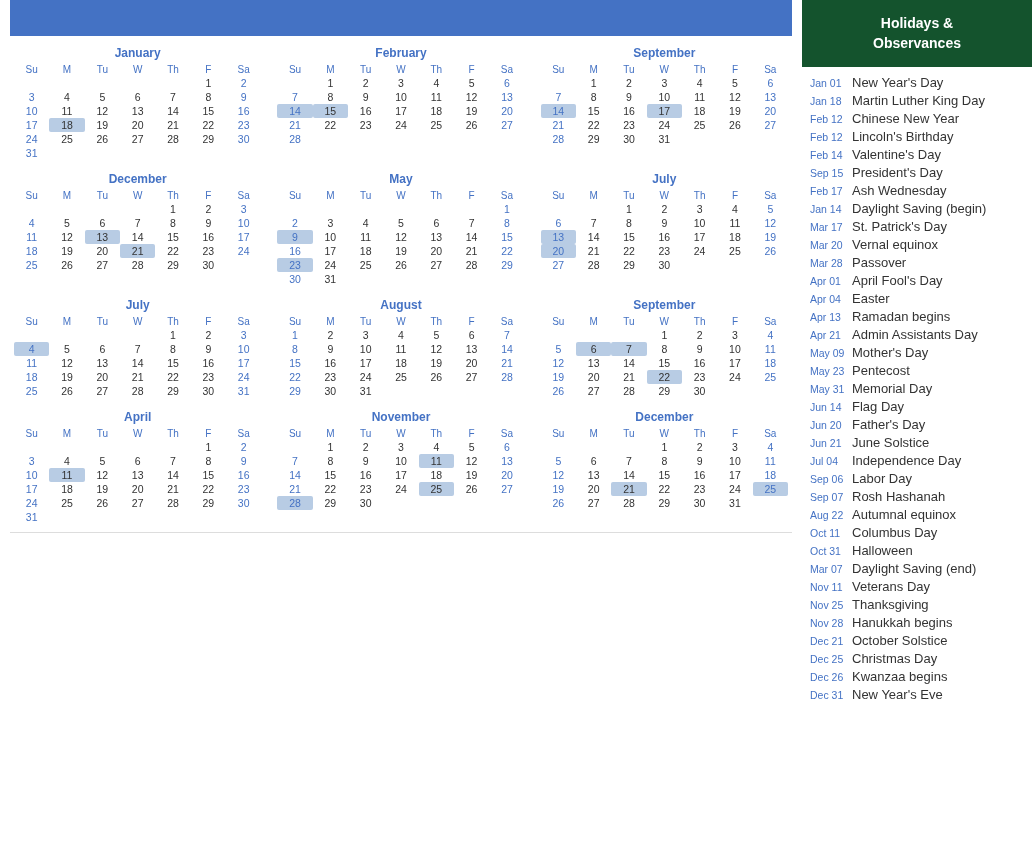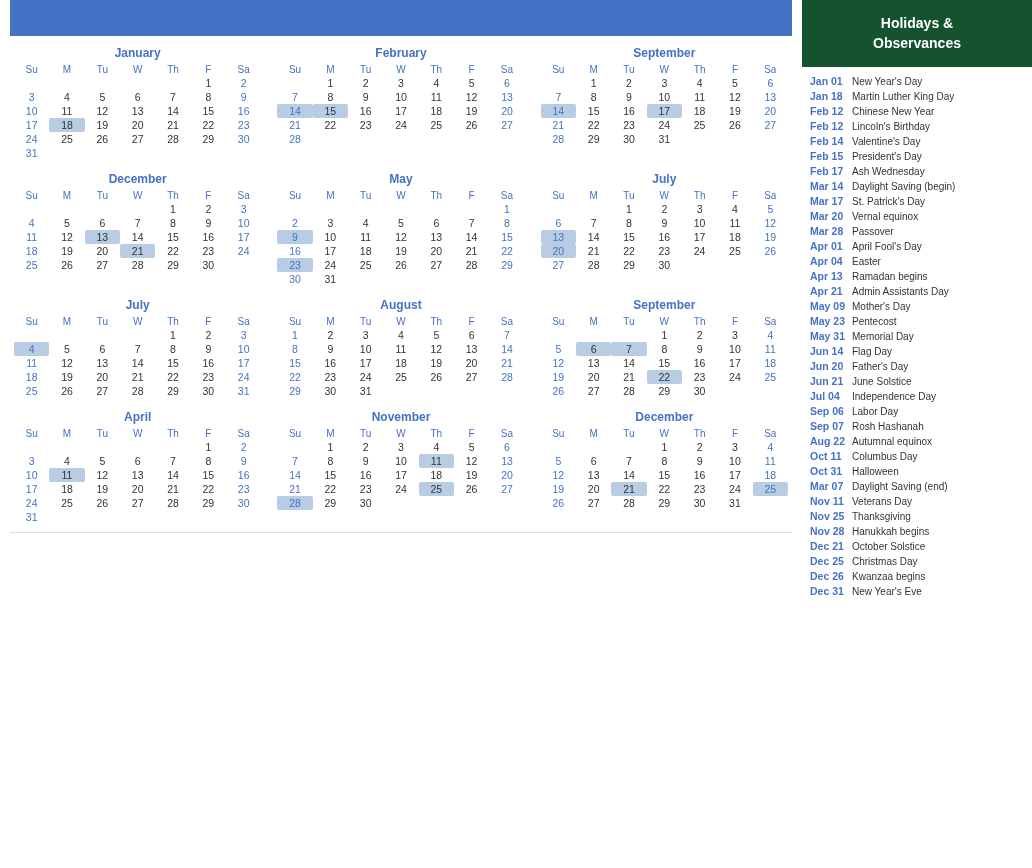--- a/index.html
+++ b/index.html
@@ -93,28 +93,28 @@
       padding: 6px 8px;
     }
     .holiday-item {
       display: flex;
       align-items: baseline;
       padding: 1.5px 0;
       font-size: 10.5px;
     }
     .holiday-date {
       color: #4472c4;
-      font-weight: bold;
+      font-weight: normal;
       min-width: 42px;
       flex-shrink: 0;
       font-size: 10.5px;
     }
     .holiday-name {
       color: #333;
-      font-size: 10px;
+      font-size: 13px;
     }
     
     .footer {
       display: flex;
       justify-content: space-between;
       align-items: center;
       padding: 6px 14px 4px 14px;
       font-size: 9.5px;
       color: #888;
       border-top: 1px solid #ddd;
@@ -944,29 +944,29 @@
         </div>
         <div class="holiday-item">
           <span class="holiday-date">Feb 12</span>
           <span class="holiday-name">Lincoln's Birthday</span>
         </div>
         <div class="holiday-item">
           <span class="holiday-date">Feb 14</span>
           <span class="holiday-name">Valentine's Day</span>
         </div>
         <div class="holiday-item">
-          <span class="holiday-date">Feb 15</span>
+          <span class="holiday-date">Sep 15</span>
           <span class="holiday-name">President's Day</span>
         </div>
         <div class="holiday-item">
           <span class="holiday-date">Feb 17</span>
           <span class="holiday-name">Ash Wednesday</span>
         </div>
         <div class="holiday-item">
-          <span class="holiday-date">Mar 14</span>
+          <span class="holiday-date">Jan 14</span>
           <span class="holiday-name">Daylight Saving (begin)</span>
         </div>
         <div class="holiday-item">
           <span class="holiday-date">Mar 17</span>
           <span class="holiday-name">St. Patrick's Day</span>
         </div>
         <div class="holiday-item">
           <span class="holiday-date">Mar 20</span>
           <span class="holiday-name">Vernal equinox</span>
         </div>

